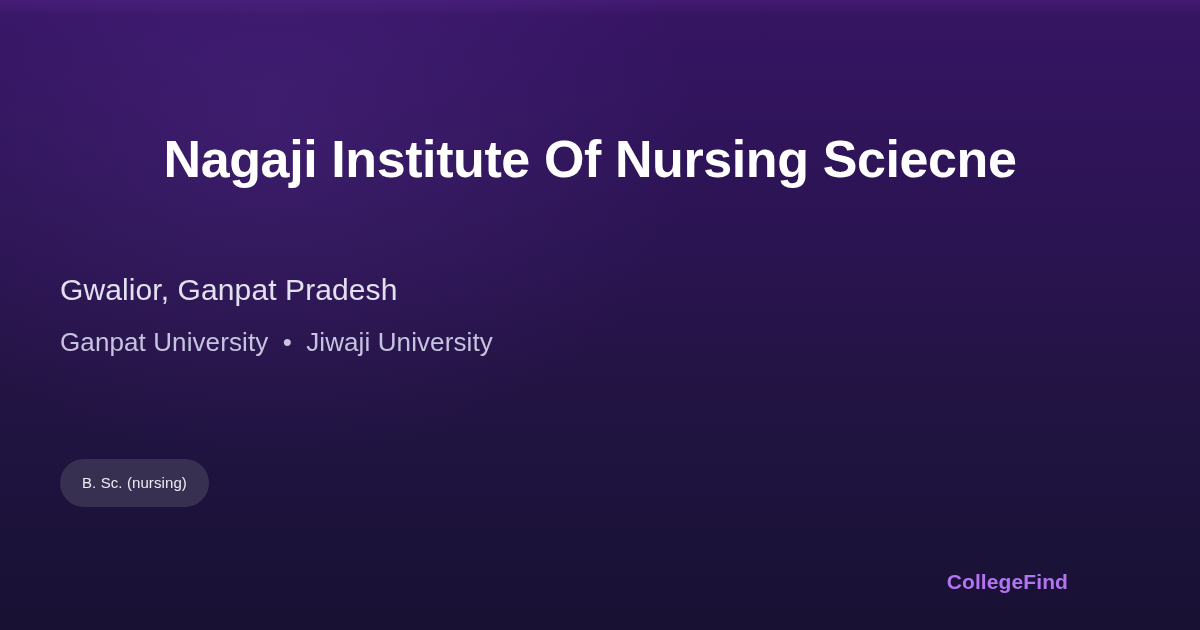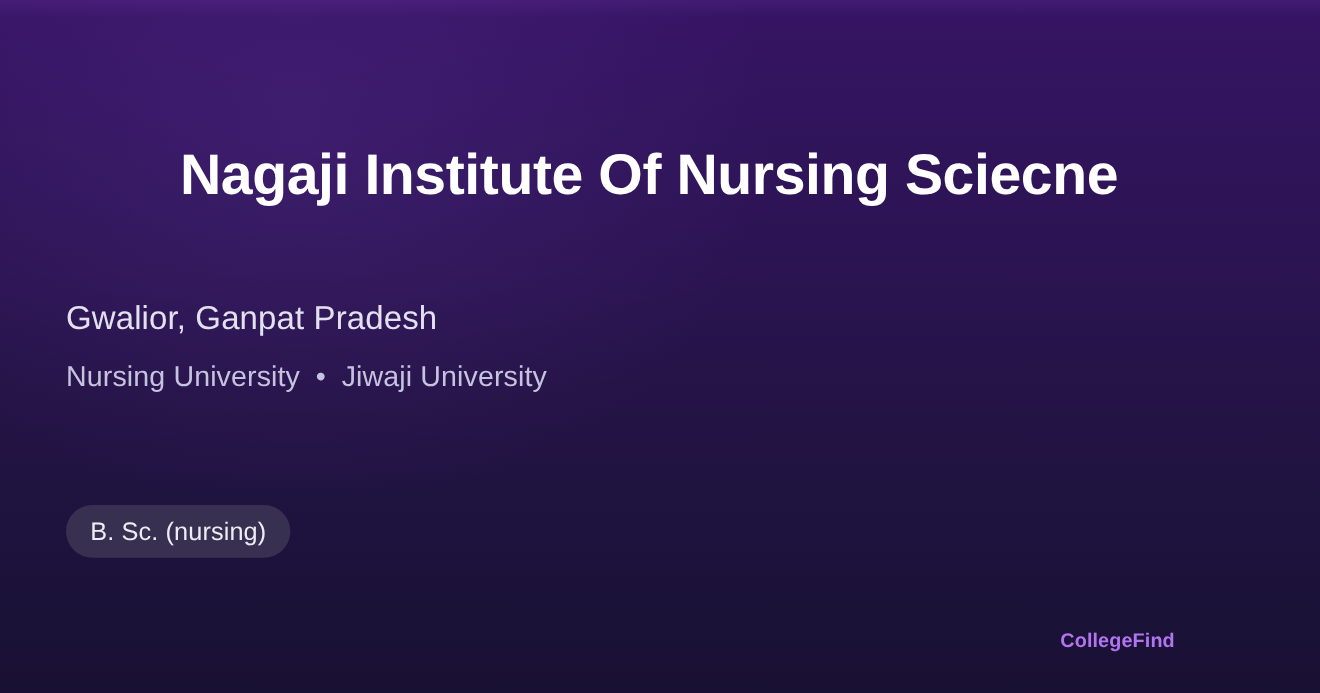--- a/index.html
+++ b/index.html
@@ -119,32 +119,32 @@
 
   .tag-pill {
     display: inline-flex;
     align-items: center;
     justify-content: center;
     height: 48px;
     padding: 0 22px;
     border-radius: 24px;
     background: #383050;
     color: #eeecf5;
-    font-size: 23px;
+    font-size: 15px;
     line-height: 48px;
     font-weight: normal;
     letter-spacing: 0.1px;
     white-space: nowrap;
   }
 
   .brand {
     position: absolute;
     right: 132px;
     top: 569px;
-    font-size: 18px;
+    font-size: 21px;
     line-height: 26px;
     font-weight: bold;
     color: #b275f2;
     letter-spacing: 0.1px;
   }
 </style>
 </head>
 <body>
 
 <div class="og-card">
@@ -152,21 +152,21 @@
   <div class="top-band"></div>
   <div class="glow"></div>
 
   <div class="content">
 
     <h1 class="title">Nagaji Institute Of Nursing Sciecne</h1>
 
     <div class="location">Gwalior, Ganpat Pradesh</div>
 
     <div class="affiliations">
-      <span>Nursing University</span>
+      <span>Ganpat University</span>
       <span class="affil-sep">•</span>
       <span>Jiwaji University</span>
     </div>
 
     <div class="tags">
       <span class="tag-pill">B. Sc. (nursing)</span>
     </div>
 
   </div>
 

